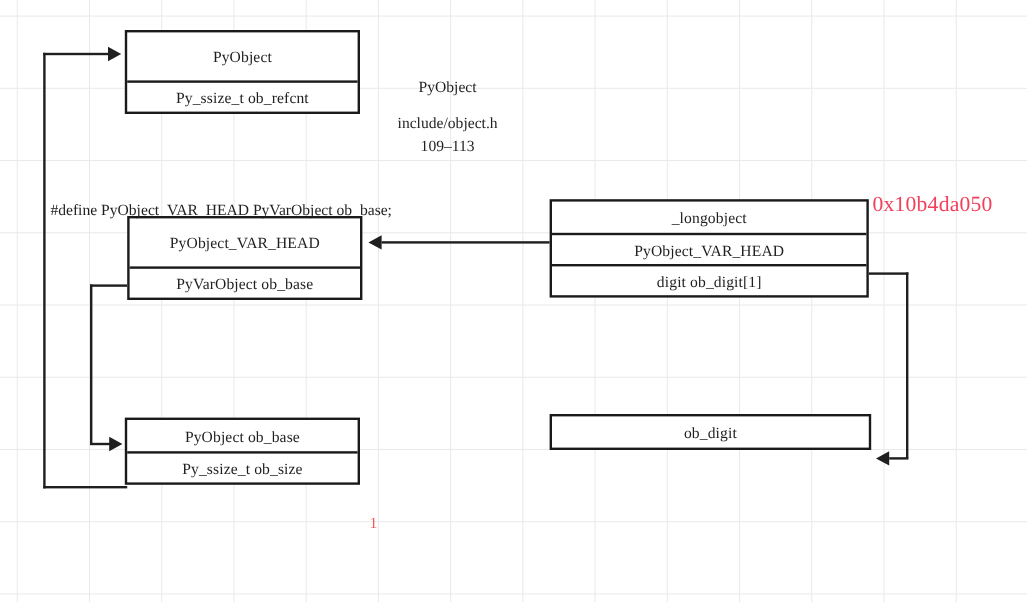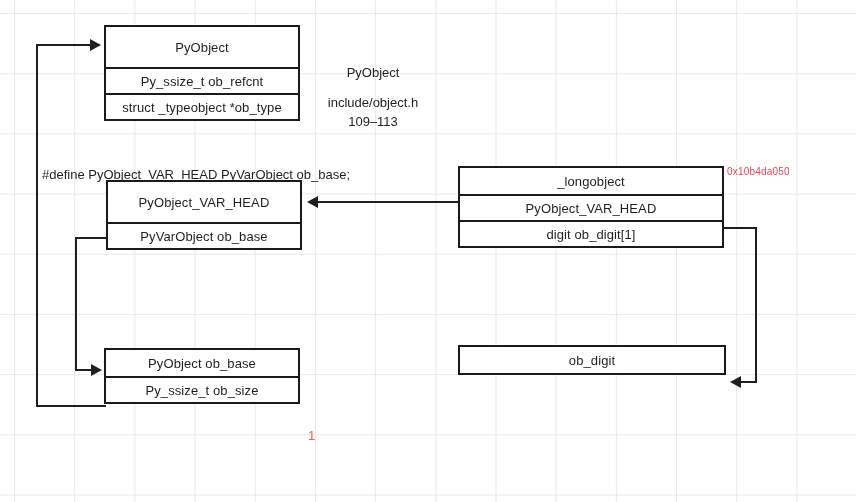--- a/index.html
+++ b/index.html
@@ -12,21 +12,21 @@
     position: relative;
     width: 856px;
     height: 502px;
     background-color: #ffffff;
     background-image:
       linear-gradient(to right, #e9e9e9 1px, transparent 1px),
       linear-gradient(to bottom, #e9e9e9 1px, transparent 1px);
     background-size: 60.2px 60.2px;
     background-position: 14px 13px;
     overflow: hidden;
-    font-family: Liberation Sans, sans-serif;
+    font-family: Liberation Serif, serif;
     -webkit-font-smoothing: antialiased;
   }
 
   
   .node {
     position: absolute;
     box-sizing: border-box;
     border: 2px solid #1a1a1a;
     background: #ffffff;
     z-index: 5;
@@ -56,21 +56,21 @@
     line-height: 19px;
     white-space: nowrap;
     z-index: 6;
   }
   .note.center { text-align: center; }
   .note.red {
     color: #ef5a5a;
   }
   .mono-red {
     color: #f2405a;
-    font-size: 10px;
+    font-size: 18px;
     letter-spacing: .2px;
   }
 
   
   .seg {
     position: absolute;
     background: #1f1f1f;
     z-index: 3;
   }
   .seg.h { height: 2px; }
@@ -112,21 +112,20 @@
   <div class="arrow left" style="left:307px; top:196px;"></div>
 
   <div class="seg h" style="left:724px; top:227px; width:33px;"></div>
   <div class="seg v" style="left:755px; top:227px; height:155px;"></div>
   <div class="seg h" style="left:741px; top:381px; width:16px;"></div>
   <div class="arrow left" style="left:730px; top:376px;"></div>
 
   <div class="node" style="left:104px; top:25px; width:196px;">
     <div class="row tall">PyObject</div>
     <div class="row std">Py_ssize_t ob_refcnt</div>
-    <div class="row std">struct _typeobject *ob_type</div>
   </div>
 
   <div class="note center" style="left:300px; top:63px; width:146px;">
     <div>PyObject</div>
     <div style="height:11px;"></div>
     <div>include/object.h</div>
     <div>109–113</div>
   </div>
 
   <div class="note" style="left:42px; top:165px;">#define PyObject_VAR_HEAD PyVarObject ob_base;</div>

